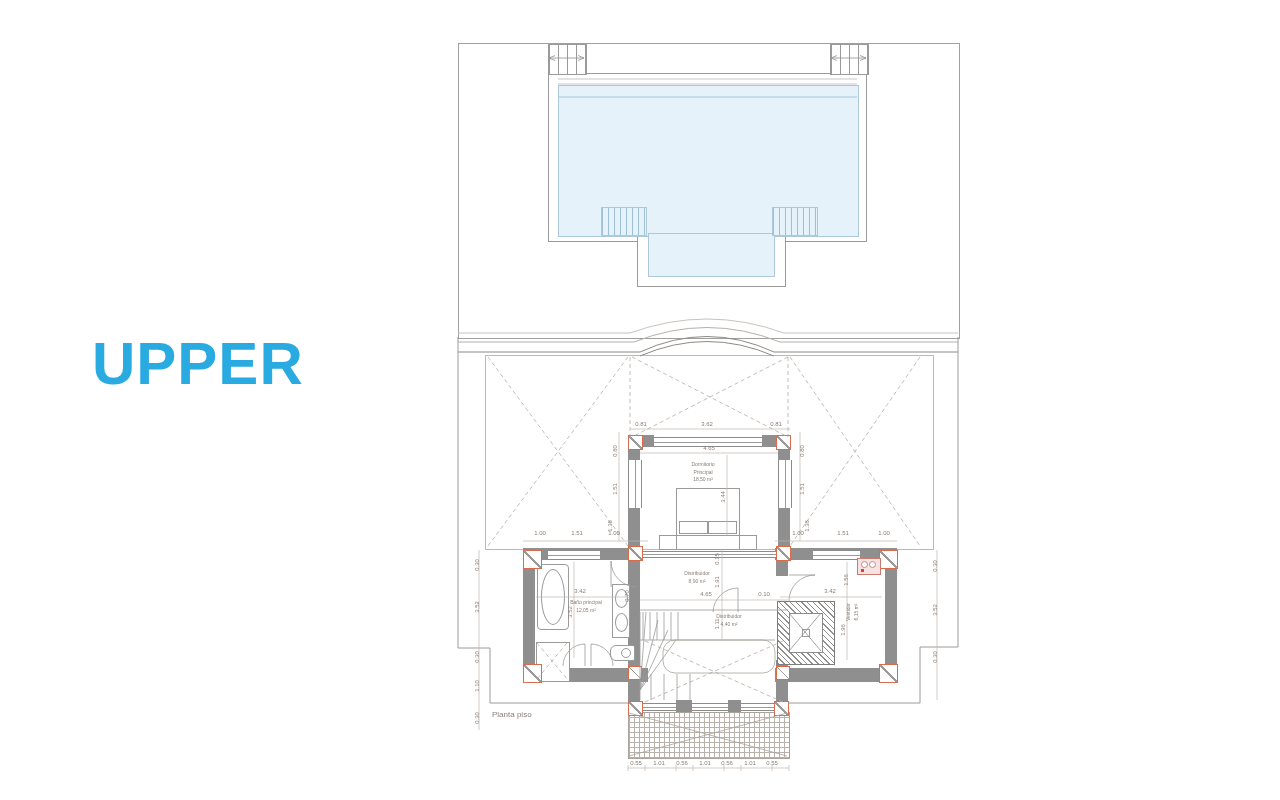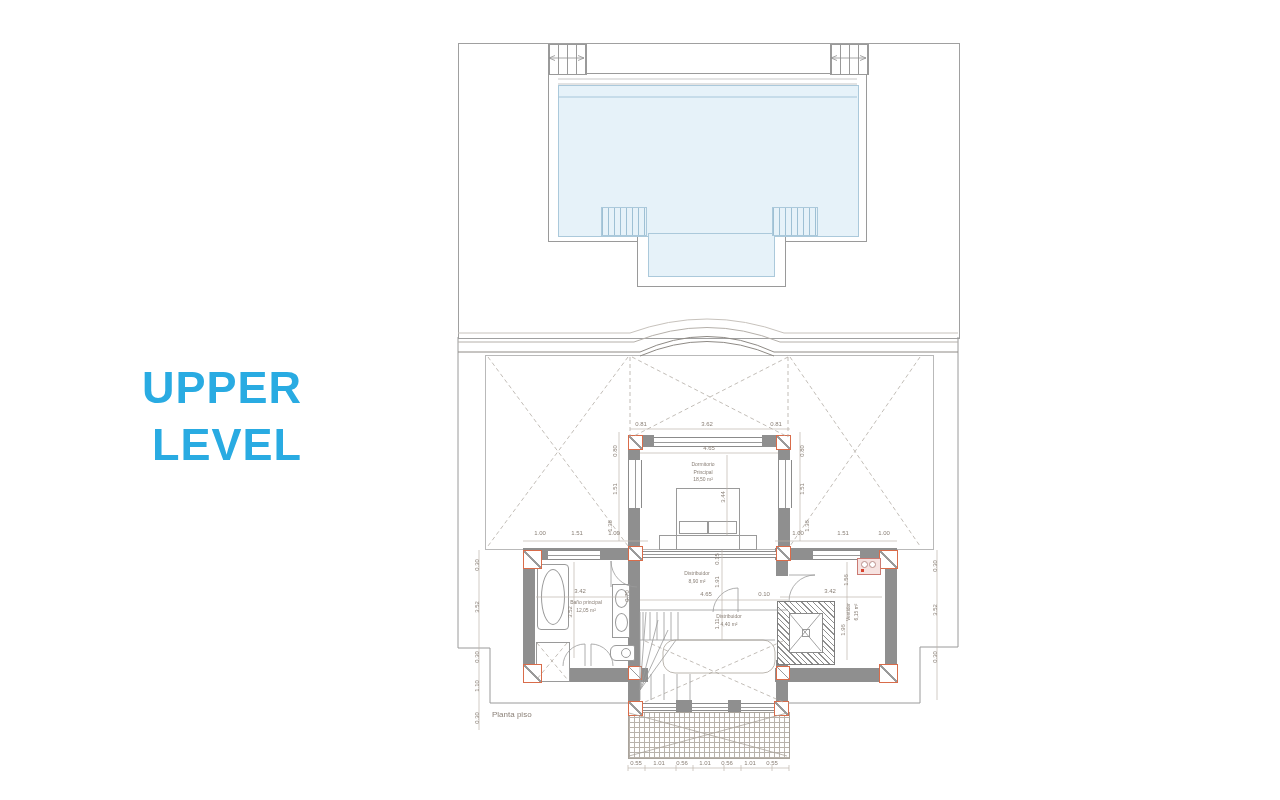--- a/index.html
+++ b/index.html
@@ -1,19 +1,19 @@
 <!DOCTYPE html>
 <html><head>
 <meta charset="utf-8">
 <style>
   html,body{margin:0;padding:0;background:#fff;width:1280px;height:800px;overflow:hidden;
     font-family:"Liberation Sans", sans-serif;}
   
-  .title{position:absolute;left:92px;top:360px;width:210px;text-align:right;
-    font-weight:bold;font-size:45px;line-height:1.26;letter-spacing:1px;}
+  .title{position:absolute;left:92px;top:326px;width:210px;text-align:center;
+    font-weight:bold;font-size:60px;line-height:1.26;letter-spacing:1px;}
   
   .rect{position:absolute;border:1px solid #a0a0a0;background:transparent;}
   .wall{position:absolute;background:#8f8f8f;z-index:2;}
   .winh{position:absolute;background:#fff;border-top:1px solid #8b8b8b;border-bottom:1px solid #8b8b8b;
     background-image:linear-gradient(#9a9a9a,#9a9a9a);background-size:100% 1px;background-position:center;
     background-repeat:no-repeat;z-index:3;}
   .winv{position:absolute;background:#fff;border-left:1px solid #8b8b8b;border-right:1px solid #8b8b8b;
     background-image:linear-gradient(90deg,#9a9a9a,#9a9a9a);background-size:1px 100%;background-position:center;
     background-repeat:no-repeat;z-index:3;}
   .colbox{position:absolute;border:1px solid #d96c4a;z-index:4;
@@ -44,21 +44,20 @@
                      repeating-linear-gradient(90deg,#b8b2ab 0 1px,transparent 1px 5px);}
   .pinkbox{position:absolute;border:1px solid #cb7a72;background:#f6e3e1;z-index:4;}
   .pinkbox i{position:absolute;width:5px;height:5px;border:1px solid #b98f8a;border-radius:50%;background:#fff;}
   .pinkbox b{position:absolute;width:3px;height:3px;background:#d9432e;left:3px;bottom:2px;}
 </style>
 </head>
 <body>
 
 <div class="title">
   <div style="color:#29ABE2">UPPER</div>
-  <div style="color:#29ABE2">LEVEL</div>
 </div>
 
 <div class="rect" style="left:458px;top:43px;width:500px;height:294px;"></div>
 <div class="pool-wall" style="left:548px;top:73px;width:317px;height:167px;"></div>
 <div class="pool-wall" style="left:637px;top:236px;width:147px;height:49px;"></div>
 <div class="water" style="left:558px;top:85px;width:299px;height:150px;"></div>
 <div class="water" style="left:648px;top:233px;width:125px;height:42px;"></div>
 <div class="steps" style="left:601px;top:207px;width:44px;height:27px;"></div>
 <div class="steps" style="left:772px;top:207px;width:44px;height:27px;"></div>
 <div class="ladder" style="left:548px;top:44px;width:37px;height:29px;"></div>

